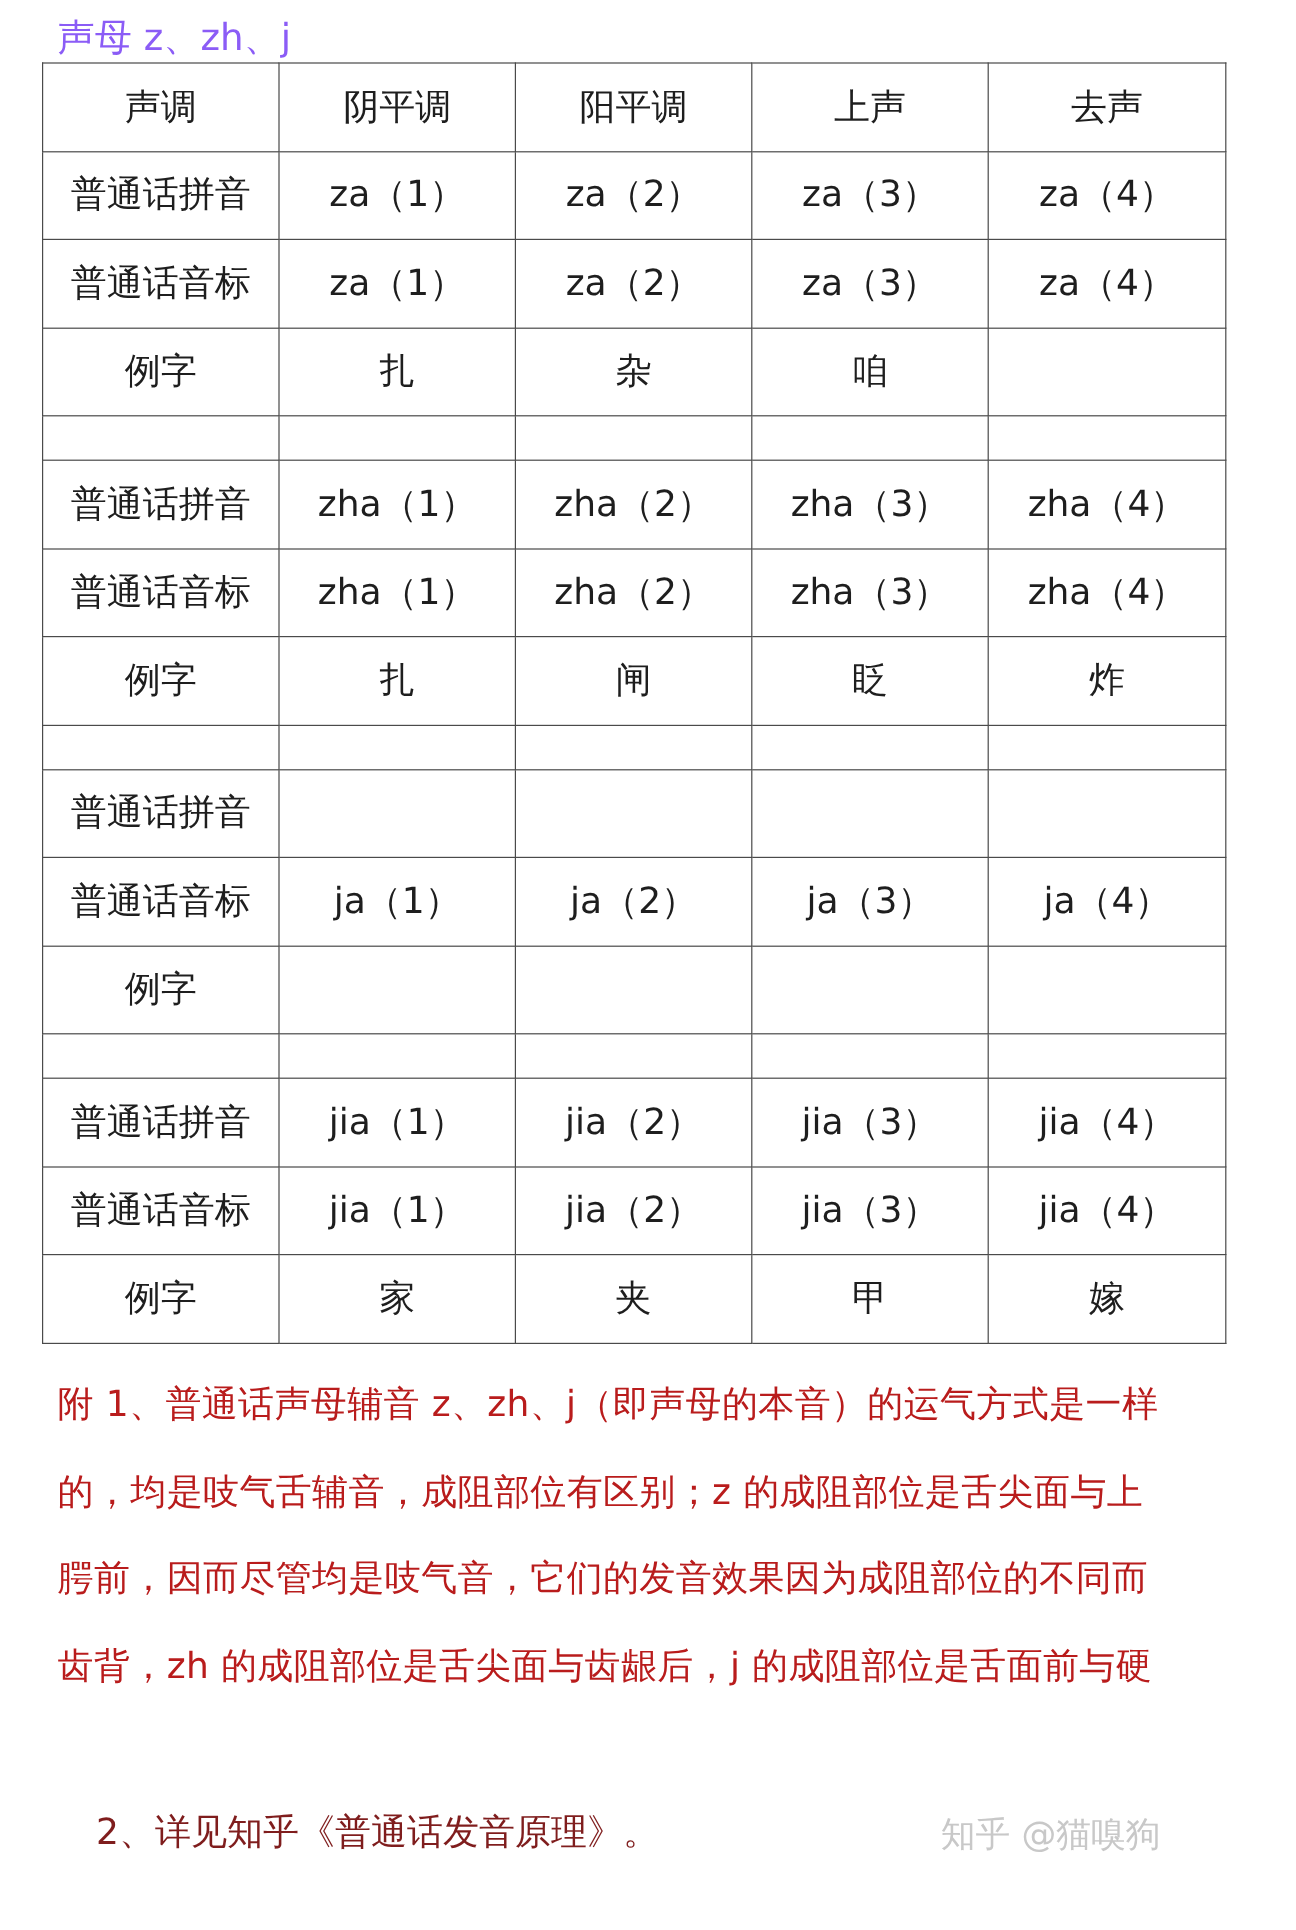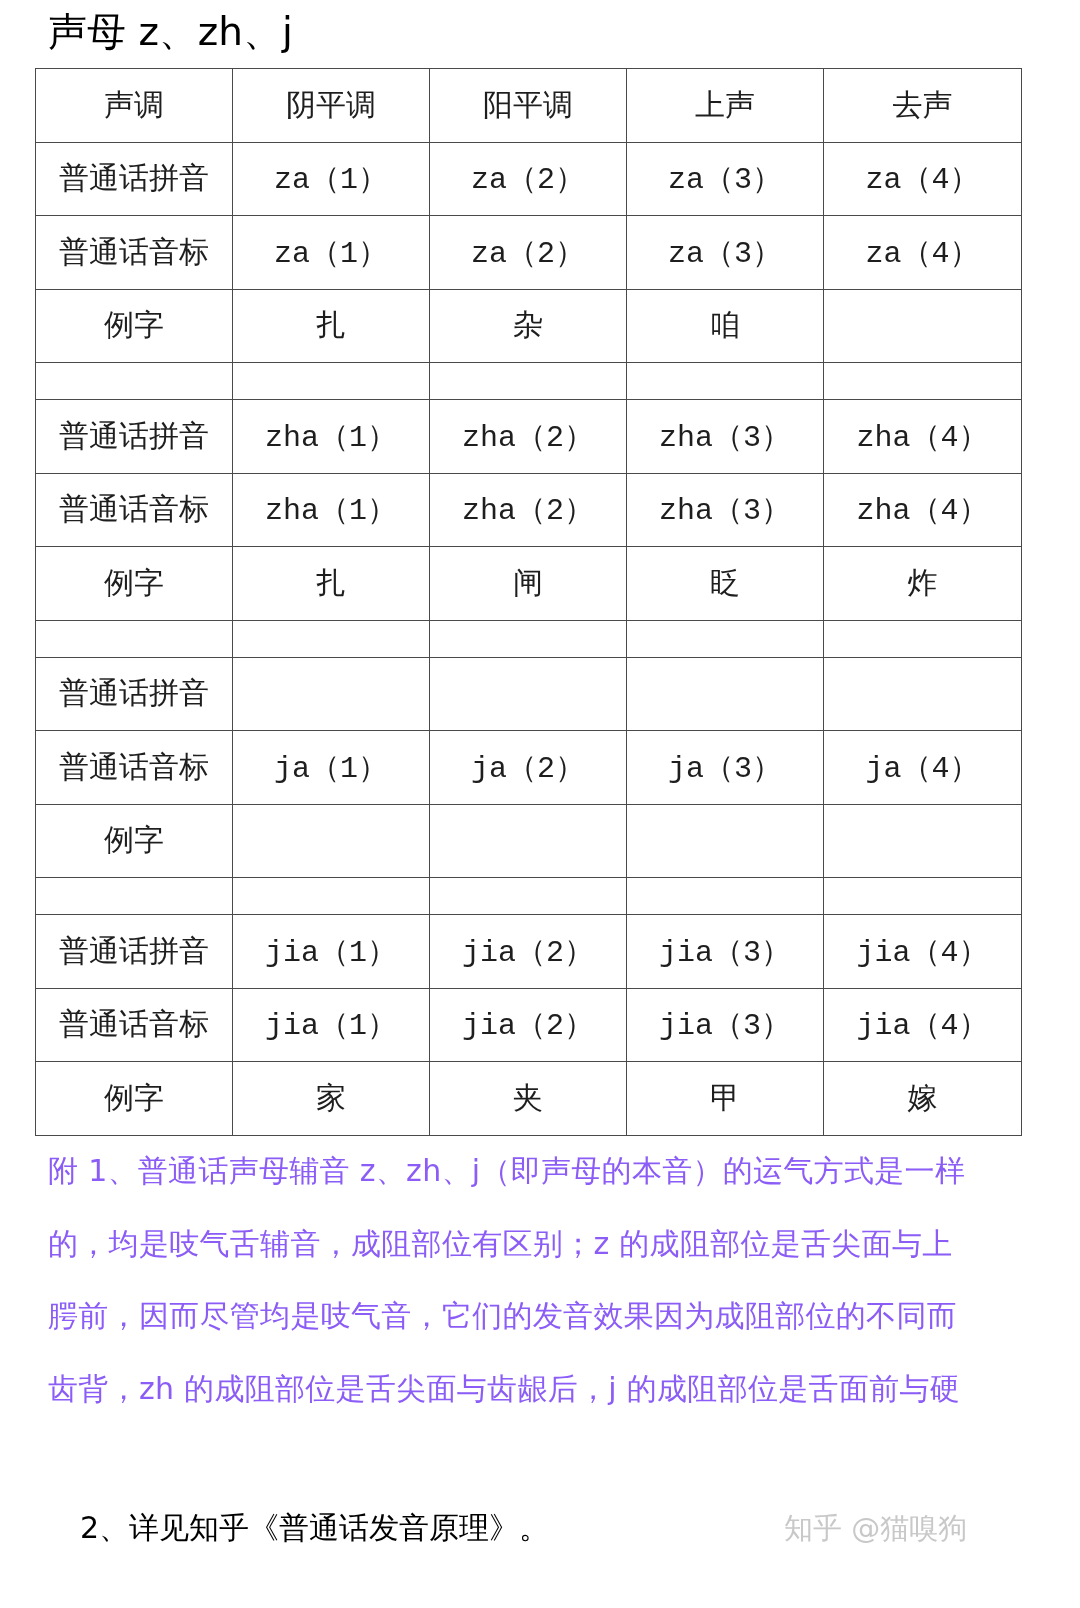--- a/index.html
+++ b/index.html
@@ -3,46 +3,45 @@
 <meta charset="utf-8">
 <style>
   html, body { margin: 0; padding: 0; background: #ffffff; }
   body {
     width: 1080px; height: 1608px; position: relative; overflow: hidden;
     font-family: "DejaVu Sans", "Liberation Sans", sans-serif;
     color: #1a1a1a;
   }
   .title {
     position: absolute; left: 48px; top: 10px;
-    font-size: 39px; line-height: 44px; color: #000000;
+    font-size: 31px; line-height: 44px; color: #8b5cf6;
   }
   table.grid {
-    position: absolute; left: 35px; top: 68px;
+    position: absolute; left: 35px; top: 52px;
     border-collapse: collapse; table-layout: fixed;
     width: 986px;
-    font-family: Liberation Mono, monospace;
   }
   table.grid td {
     border: 1.5px solid #4a4a4a;
     text-align: center; vertical-align: middle;
     font-size: 30px; color: #1e1e1e; padding: 0;
     overflow: hidden; white-space: nowrap;
   }
   tr.r { height: 73.5px; }
   tr.spacer { height: 37px; }
   td.lbl { letter-spacing: 0px; }
   .para {
     position: absolute; left: 48px; top: 1135px; width: 975px;
-    font-size: 30px; line-height: 72.5px; color: #8b5cf6;
+    font-size: 30px; line-height: 72.5px; color: #b91c1c;
     letter-spacing: 0.3px;
   }
   .para .line { display: block; white-space: nowrap; }
   .note2 {
     position: absolute; left: 80px; top: 1498px;
-    font-size: 30px; line-height: 60px; color: #000000;
+    font-size: 30px; line-height: 60px; color: #7f1d1d;
   }
   .watermark {
     position: absolute; left: 784px; top: 1500px;
     font-size: 29px; line-height: 56px; color: #c8c8c8;
     white-space: nowrap;
   }
 </style>
 </head>
 <body>
 

